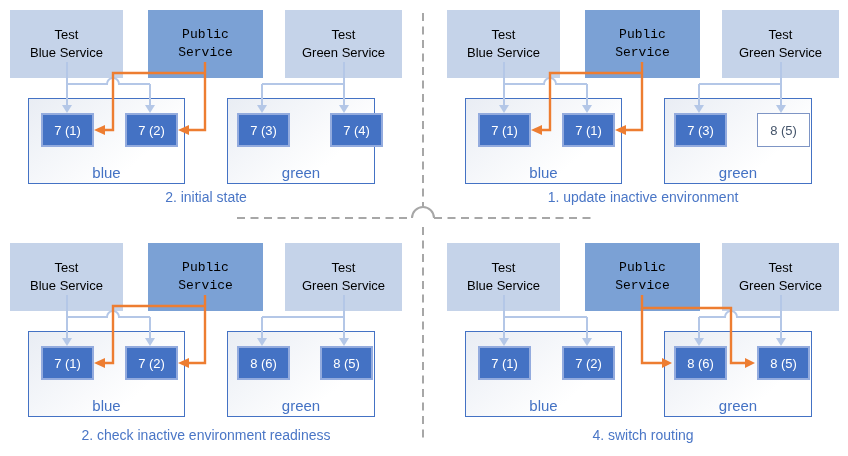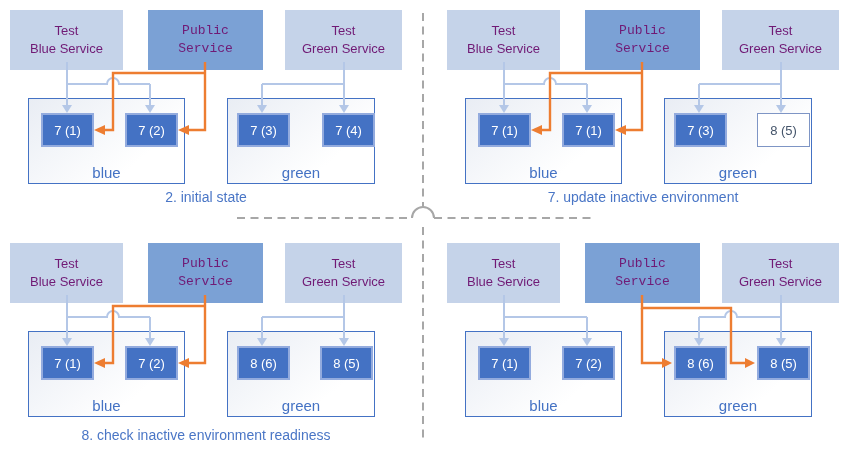--- a/index.html
+++ b/index.html
@@ -15,23 +15,23 @@
     --caption-text:#4a76c6;
     --divider-dash:#a7a7a7;
   }
   html,body{margin:0;padding:0;background:#fff;}
   .stage{
     position:relative;width:848px;height:456px;background:#fff;overflow:hidden;
     font-family:"Liberation Sans",sans-serif;
   }
   .quad{position:absolute;width:424px;height:228px;}
   .svc{
-    position:absolute;top:10px;height:60px;
+    position:absolute;top:10px;height:68px;
     display:flex;flex-direction:column;justify-content:center;align-items:center;
-    color:#701a75;font-size:13px;line-height:1.35;text-align:center;
+    color:#000000;font-size:13px;line-height:1.35;text-align:center;
   }
   .svc.light{background:var(--service-light);}
   .svc.mid{background:var(--service-public);font-family:Liberation Mono, monospace;}
   .env{
     position:absolute;top:98px;height:86px;
     border:1.4px solid var(--env-border);
     background:linear-gradient(140deg,#e9edf4 0%,#ffffff 72%);
     box-sizing:border-box;
   }
   .pod{
@@ -78,21 +78,21 @@
       <span>Test</span>
       <span>Green Service</span>
     </div>
     <div class="env" style="left:28px;width:157px">
       <div class="pod" style="left:12px">7 (1)</div>
       <div class="pod" style="left:96px">7 (2)</div>
       <div class="env-label">blue</div>
     </div>
     <div class="env" style="left:227px;width:148px">
       <div class="pod" style="left:9px">7 (3)</div>
-      <div class="pod" style="left:94px">7 (4)</div>
+      <div class="pod" style="left:102px">7 (4)</div>
       <div class="env-label">green</div>
     </div>
     <svg class="wires" width="424" height="228" viewBox="0 0 424 228">
       <g class="lbg">
         <path d="M67 62 V105"></path>
         <path d="M67 84 H107 A6 6 0 0 1 119 84 H150"></path>
         <path d="M150 84 V105"></path>
         <path d="M344 62 V105"></path>
         <path d="M262 84 H344"></path>
         <path d="M262 84 V105"></path>
@@ -147,21 +147,21 @@
         <polygon points="257,105 267,105 262,113"></polygon>
         <polygon points="339,105 349,105 344,113"></polygon>
       </g>
       <g class="org">
         <path d="M205 62 V130 H189"></path>
         <polygon points="178,130 189,125 189,135"></polygon>
         <path d="M205 73 H113 V130 H105"></path>
         <polygon points="94,130 105,125 105,135"></polygon>
       </g>
     </svg>
-    <div class="caption" style="top:189px">7. update inactive environment</div>
+    <div class="caption" style="top:189px">1. update inactive environment</div>
   </div>
 
   <div class="quad" style="left:0px;top:233px">
     <div class="svc light" style="left:10px;width:113px">
       <span>Test</span>
       <span>Blue Service</span>
     </div>
     <div class="svc mid" style="left:148px;width:115px">
       <span>Public</span>
       <span>Service</span>
@@ -193,21 +193,21 @@
         <polygon points="257,105 267,105 262,113"></polygon>
         <polygon points="339,105 349,105 344,113"></polygon>
       </g>
       <g class="org">
         <path d="M205 62 V130 H189"></path>
         <polygon points="178,130 189,125 189,135"></polygon>
         <path d="M205 73 H113 V130 H105"></path>
         <polygon points="94,130 105,125 105,135"></polygon>
       </g>
     </svg>
-    <div class="caption" style="top:194px">8. check inactive environment readiness</div>
+    <div class="caption" style="top:194px">2. check inactive environment readiness</div>
   </div>
 
   <div class="quad" style="left:437px;top:233px">
     <div class="svc light" style="left:10px;width:113px">
       <span>Test</span>
       <span>Blue Service</span>
     </div>
     <div class="svc mid" style="left:148px;width:115px">
       <span>Public</span>
       <span>Service</span>
@@ -239,20 +239,21 @@
         <polygon points="257,105 267,105 262,113"></polygon>
         <polygon points="339,105 349,105 344,113"></polygon>
       </g>
       <g class="org">
         <path d="M205 62 V75 H294 V130 H308"></path>
         <polygon points="318,130 308,125 308,135"></polygon>
         <path d="M205 75 V130 H225"></path>
         <polygon points="235,130 225,125 225,135"></polygon>
       </g>
     </svg>
+    <div class="caption" style="top:194px">4. switch routing</div>
   </div>
 
   <svg class="divider" width="848" height="456" viewBox="0 0 848 456">
     <path stroke-dasharray="8 5.5" d="M423 13 V208"></path>
     <path stroke-dasharray="8 5.5" d="M423 227 V442"></path>
     <path stroke-dasharray="8 5.5" d="M237 218 H412"></path>
     <path d="M412 218 A11 11 0 0 1 434 218"></path>
     <path stroke-dasharray="8 5.5" d="M434 218 H591"></path>
   </svg>
 

